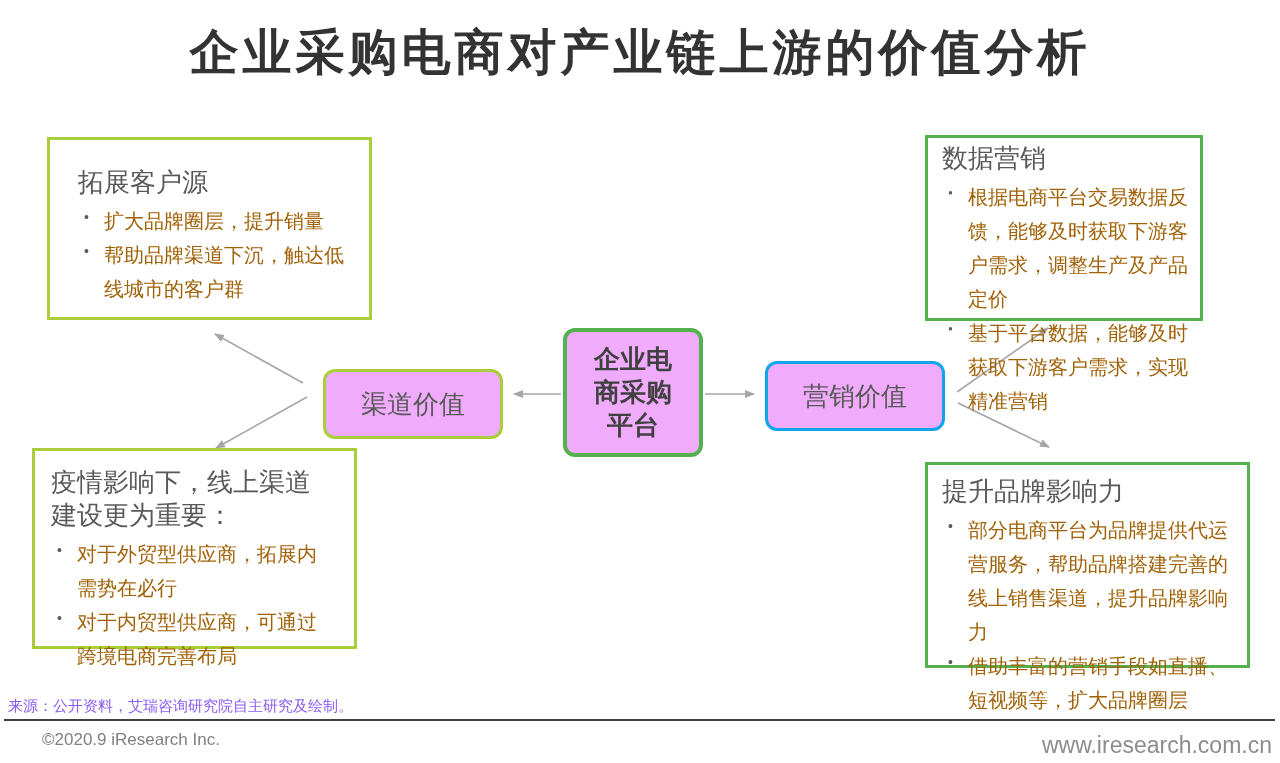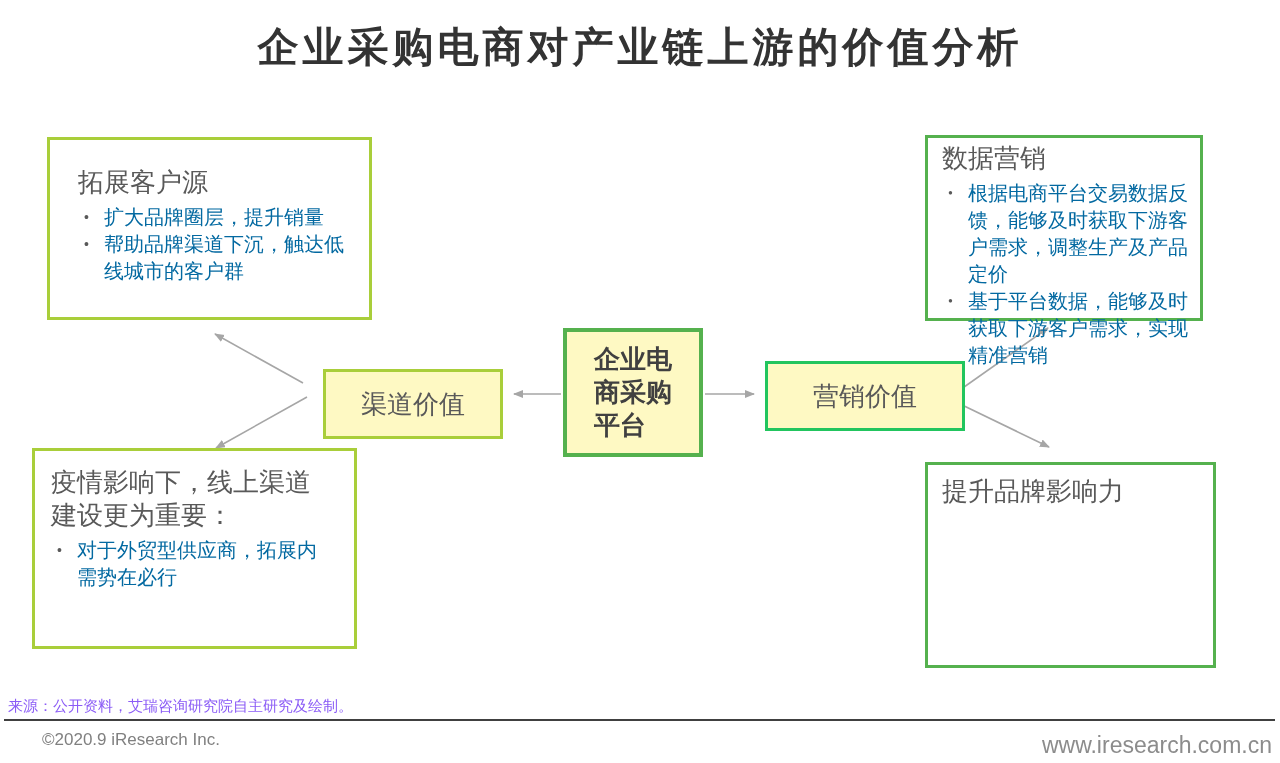--- a/index.html
+++ b/index.html
@@ -13,21 +13,21 @@
     background: #ffffff;
     overflow: hidden;
   }
 
   .page-title {
     position: absolute;
     top: 20px;
     left: 0;
     width: 100%;
     text-align: center;
-    font-size: 41px;
+    font-size: 49px;
     font-weight: 700;
     letter-spacing: 4px;
     color: #333333;
   }
 
   .arrows {
     position: absolute;
     left: 0; top: 0;
     width: 1280px; height: 763px;
     pointer-events: none;
@@ -47,58 +47,59 @@
     line-height: 33px;
     color: #595959;
   }
   .detail-box ul {
     list-style: none;
     margin-top: 5px;
   }
   .detail-box li {
     position: relative;
     font-size: 20px;
-    line-height: 27px;
+    line-height: 34px;
     padding-left: 26px;
-    color: #0369a1;
+    color: #a16207;
   }
   .detail-box li::before {
     content: "•";
     position: absolute;
     left: 6px;
     top: 0;
     font-size: 14px;
     line-height: 27px;
     color: #595959;
   }
 
   #box-top-left     { left: 47px;  top: 137px; width: 325px; height: 183px; padding: 26px 18px 0 28px; }
   #box-bottom-left  { left: 32px;  top: 448px; width: 325px; height: 201px; padding: 15px 18px 0 16px; }
   #box-top-right    { left: 925px; top: 135px; width: 278px; height: 186px; padding: 4px 10px 0 14px; font-family: Liberation Serif, serif; }
-  #box-bottom-right { left: 925px; top: 462px; width: 291px; height: 206px; padding: 10px 12px 0 14px; }
+  #box-bottom-right { left: 925px; top: 462px; width: 325px; height: 206px; padding: 10px 12px 0 14px; }
 
   
   .node {
     position: absolute;
-    background: #fef9c3;
+    background: #f0abfc;
     display: flex;
     align-items: center;
     justify-content: center;
-    text-align: left;
-    color: #595959;
+    text-align: center;
+    color: #595959;
+    border-radius: 12px;
   }
   #node-channel {
     left: 323px; top: 359px; width: 180px; height: 70px;
     border: 3px solid #A9CE3A;
     font-size: 26px;
     margin-top: 10px;
   }
   #node-marketing {
-    left: 765px; top: 361px; width: 200px; height: 70px;
-    border: 3px solid #22c55e;
+    left: 765px; top: 361px; width: 180px; height: 70px;
+    border: 3px solid #0ea5e9;
     font-size: 26px;
   }
   #node-platform {
     left: 563px; top: 328px; width: 140px; height: 129px;
     border: 4px solid #55B14E;
     font-size: 26px;
     font-weight: 700;
     color: #404040;
     line-height: 33px;
     white-space: pre-line;
@@ -156,33 +157,38 @@
     <ul>
       <li>扩大品牌圈层，提升销量</li>
       <li>帮助品牌渠道下沉，触达低线城市的客户群</li>
     </ul>
   </div>
 
   <div class="detail-box light" id="box-bottom-left">
     <div class="box-title">疫情影响下，线上渠道建设更为重要：</div>
     <ul>
       <li>对于外贸型供应商，拓展内需势在必行</li>
+      <li>对于内贸型供应商，可通过跨境电商完善布局</li>
     </ul>
   </div>
 
   <div class="detail-box green" id="box-top-right">
     <div class="box-title">数据营销</div>
     <ul>
       <li>根据电商平台交易数据反馈，能够及时获取下游客户需求，调整生产及产品定价</li>
       <li>基于平台数据，能够及时获取下游客户需求，实现精准营销</li>
     </ul>
   </div>
 
   <div class="detail-box green" id="box-bottom-right">
     <div class="box-title">提升品牌影响力</div>
+    <ul>
+      <li>部分电商平台为品牌提供代运营服务，帮助品牌搭建完善的线上销售渠道，提升品牌影响力</li>
+      <li>借助丰富的营销手段如直播、短视频等，扩大品牌圈层</li>
+    </ul>
   </div>
 
   <div class="node" id="node-channel">
     <span>渠道价值</span>
   </div>
 
   <div class="node" id="node-platform">
     <span>企业电
 商采购
 平台</span>

